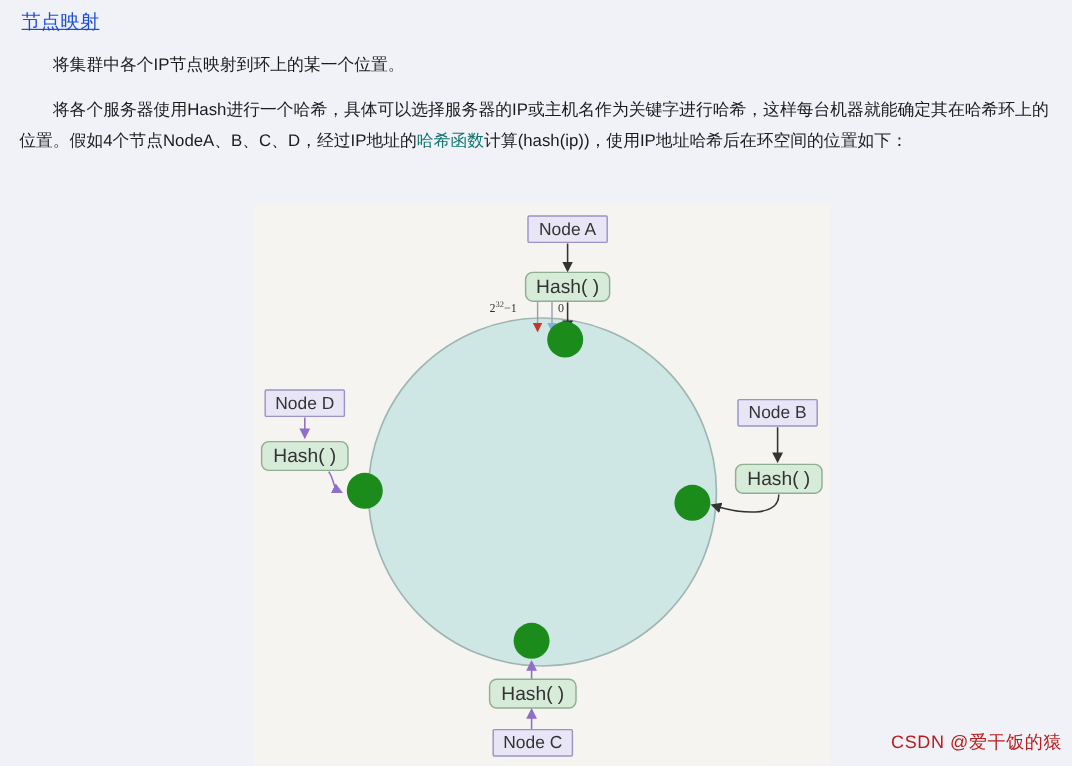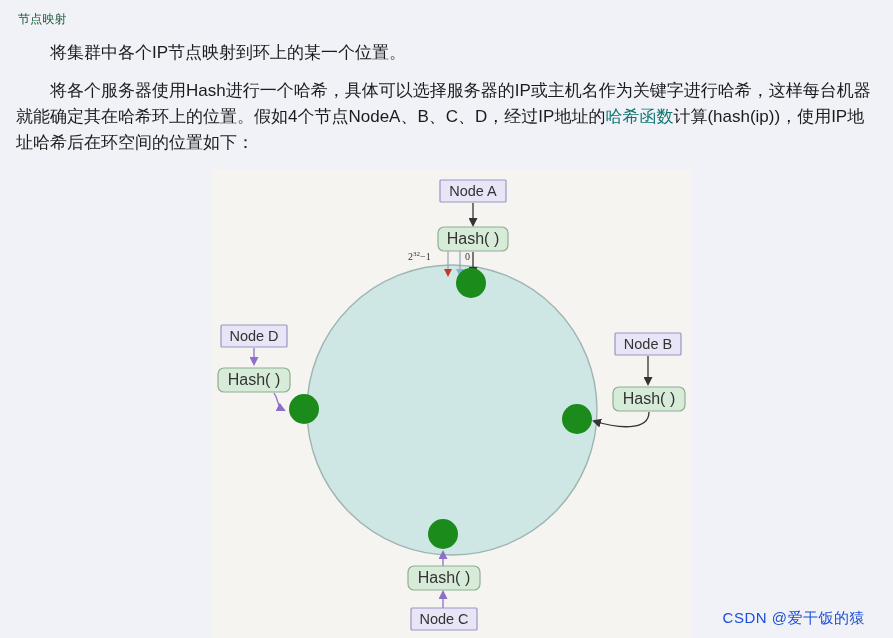--- a/index.html
+++ b/index.html
@@ -14,30 +14,31 @@
     overflow: hidden;
     position: relative;
   }
 
   
   .article {
     padding: 6px 10px 0 10px;
     box-sizing: border-box;
   }
   .section-title {
-    color: #14532d;
-    font-size: 12px;
+    color: #1d4ed8;
+    font-size: 16px;
     line-height: 22px;
     margin: 2px 0 10px 8px;
     font-weight: 400;
     letter-spacing: .2px;
+    text-decoration: underline;
   }
   .para {
     color: #1b1b1b;
-    font-size: 17px;
+    font-size: 14px;
     line-height: 26px;
     margin: 0 0 12px 0;
     text-indent: 2em;
     padding: 0 4px 0 6px;
   }
   .para.tight { text-indent: 2em; }
   .hl-red { color: #0f766e; }
 
   
   .diagram-wrap {
@@ -70,23 +71,23 @@
   }
   .tick-sup {
     font-family: "Liberation Serif", "DejaVu Serif", serif;
     font-size: 7px;
     fill: #333333;
   }
 
   
   .watermark {
     position: absolute;
-    right: 28px;
+    right: 8px;
     bottom: 10px;
-    color: #1d4ed8;
+    color: #b91c1c;
     font-size: 15px;
     letter-spacing: .5px;
     user-select: none;
     white-space: nowrap;
   }
 </style>
 </head>
 <body>
 
 <div class="article">

